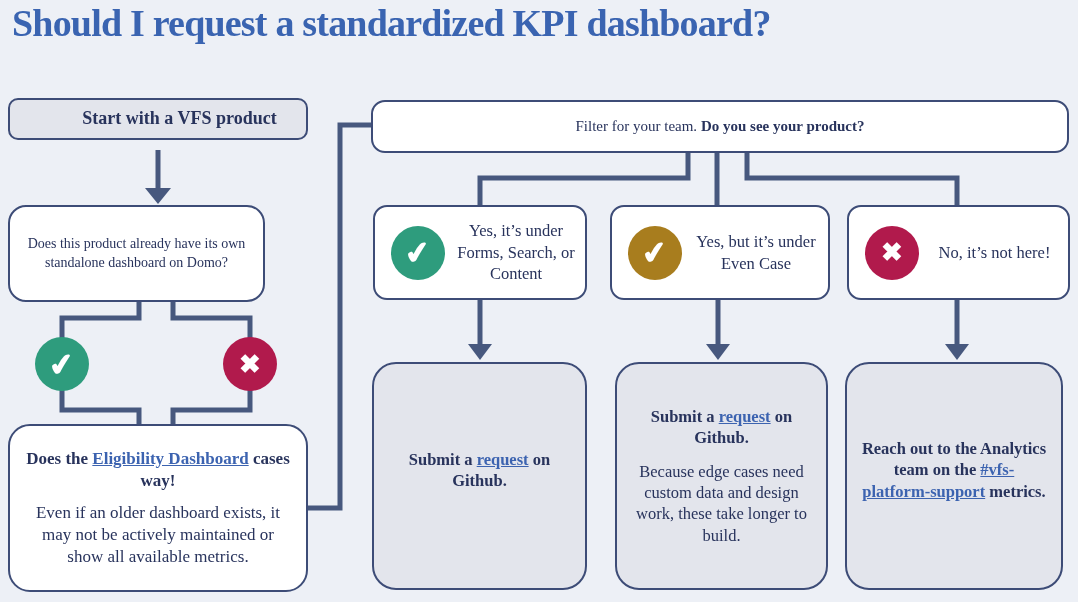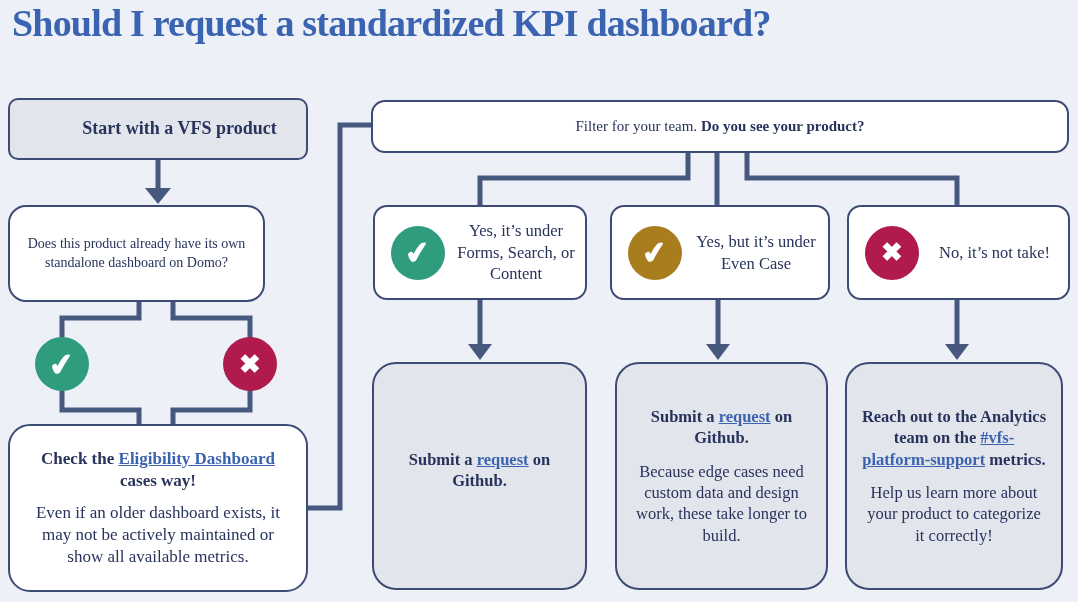--- a/index.html
+++ b/index.html
@@ -37,21 +37,21 @@
     color:var(--icon-white); font-weight:700;
   }
   .badge.abs { position:absolute; }
   .badge .chk { font-size:30px; transform:rotate(-8deg); }
   .badge .ex  { font-size:26px; }
   .badge.green { background:var(--success-green); }
   .badge.gold  { background:var(--warning-gold); }
   .badge.red   { background:var(--danger-crimson); }
 
   
-  .start-box   { left:8px; top:98px;  width:300px; height:62px; border-radius:10px; background:var(--box-grey); font-size:18px; font-weight:700;padding-left:43px; }
+  .start-box   { left:8px; top:98px;  width:300px; height:42px; border-radius:10px; background:var(--box-grey); font-size:18px; font-weight:700;padding-left:43px; }
   .question-box{ left:8px; top:205px; width:257px; height:97px; border-radius:18px; font-size:14px; padding:8px 2px; }
   .check-box   { left:8px; top:424px; width:300px; height:168px; border-radius:22px; font-size:17px; padding:14px 16px; flex-direction:column; }
   .check-box .rb-title { margin-bottom:10px; }
 
   
   .filter-box { left:371px; top:100px; width:698px; height:53px; border-radius:14px; font-size:15px; }
 
   
   .decision { top:205px; height:95px; border-radius:14px; font-size:16.5px; padding:8px 10px 8px 16px; justify-content:flex-start; gap:12px; }
   .d1 { left:373px; width:214px; }
@@ -107,21 +107,21 @@
   </div>
 
   <div class="badge green abs" style="left:35px; top:337px;">
     <span class="chk">✔</span>
   </div>
   <div class="badge red abs" style="left:223px; top:337px;">
     <span class="ex">✖</span>
   </div>
 
   <div class="node check-box">
-    <p class="rb-title"><span>Check the </span><a class="lnk" href="#">Eligibility Dashboard</a><span> cases way!</span></p>
+    <p class="rb-title"><span>Does the </span><a class="lnk" href="#">Eligibility Dashboard</a><span> cases way!</span></p>
     <p class="rb-body">Even if an older dashboard exists, it may not be actively maintained or show all available metrics.</p>
   </div>
 
   <div class="node filter-box">
     <span><span>Filter for your team. </span><span class="b">Do you see your product?</span></span>
   </div>
 
   <div class="node decision d1">
     <span class="badge green">
         <span class="chk">✔</span>
@@ -131,30 +131,29 @@
   <div class="node decision d2">
     <span class="badge gold">
         <span class="chk">✔</span>
       </span>
     <span class="dlabel">Yes, but it’s under Even Case</span>
   </div>
   <div class="node decision d3">
     <span class="badge red">
         <span class="ex">✖</span>
       </span>
-    <span class="dlabel">No, it’s not take!</span>
+    <span class="dlabel">No, it’s not here!</span>
   </div>
 
   <div class="node grey result r1">
     <p class="rb-title"><span>Submit a </span><a class="lnk" href="#">request</a><span> on Github.</span></p>
   </div>
 
   <div class="node grey result r2">
     <p class="rb-title"><span>Submit a </span><a class="lnk" href="#">request</a><span> on Github.</span></p>
     <p class="rb-body">Because edge cases need custom data and design work, these take longer to build.</p>
   </div>
 
   <div class="node grey result r3">
     <p class="rb-title"><span>Reach out to the Analytics team on the </span><a class="lnk" href="#">#vfs-platform-support</a><span> metrics.</span></p>
-    <p class="rb-body">Help us  learn more about your product to categorize it correctly!</p>
   </div>
 
 </div>
 
 </body></html>

